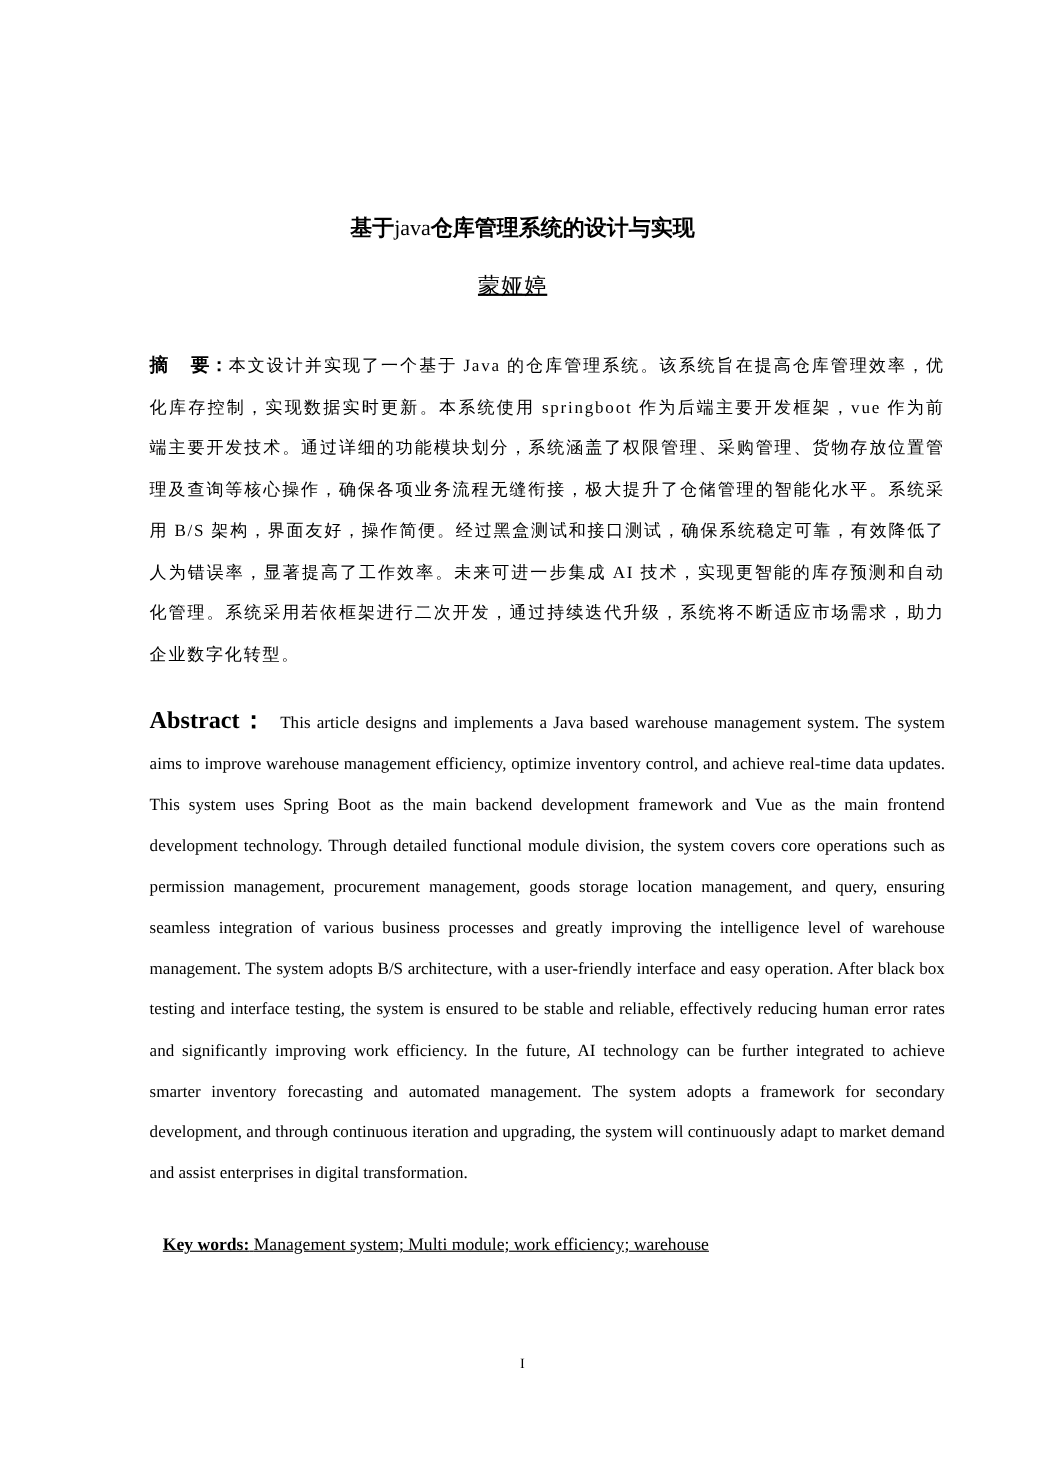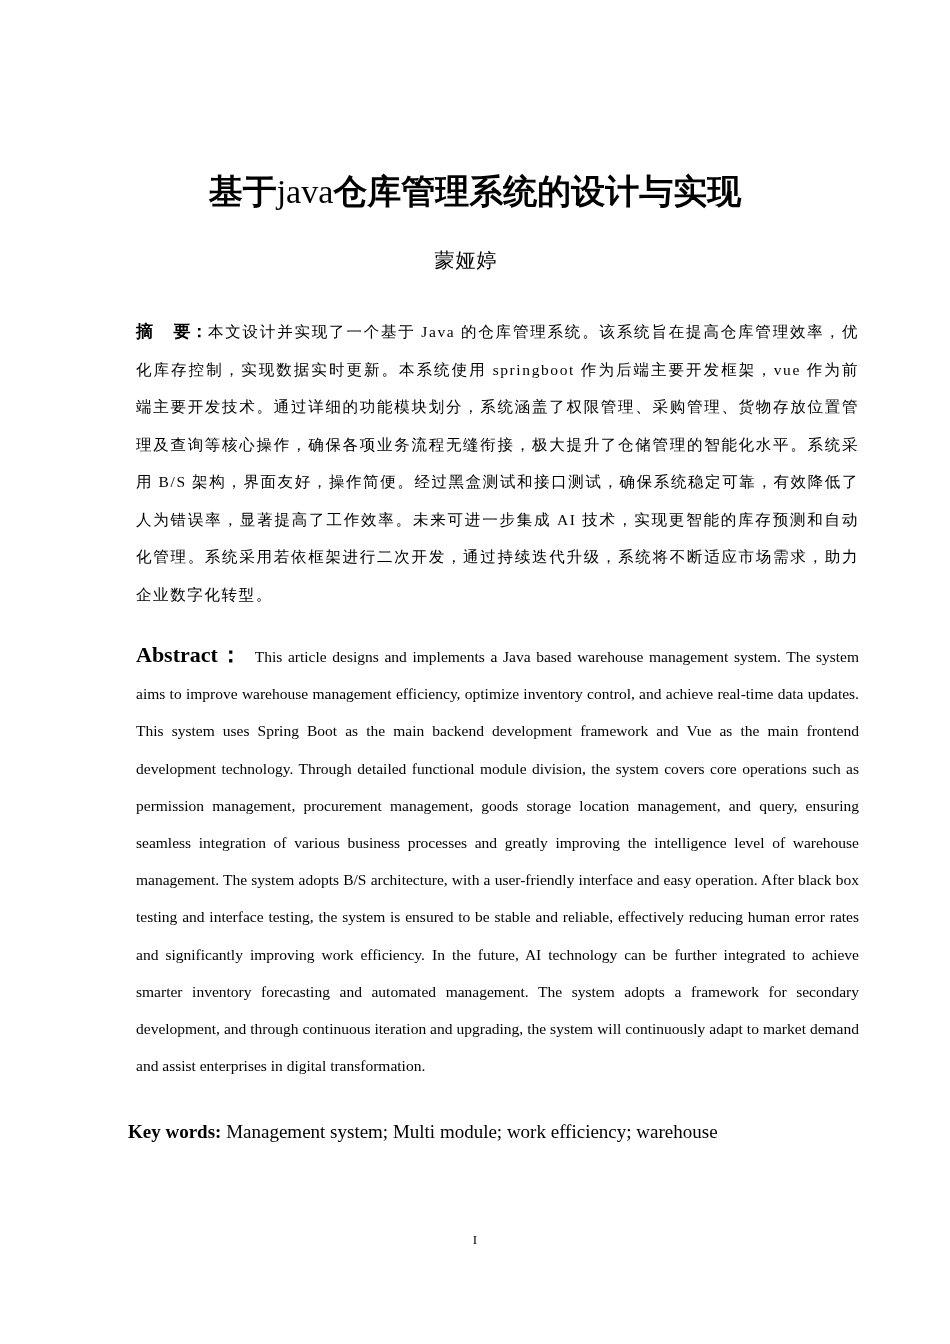--- a/index.html
+++ b/index.html
@@ -15,40 +15,41 @@
       color: #000;
       font-family: "Liberation Serif", "DejaVu Serif", serif;
     }
     .page {
       position: absolute;
       left: 0; top: 0;
       width: 950px; height: 1344px;
     }
     .title {
       position: absolute;
-      top: 172px;
+      top: 188px;
       left: 0; width: 950px;
       text-align: center;
-      font-size: 34px;
+      font-size: 20px;
       font-weight: bold;
       line-height: 40px;
       letter-spacing: 0px;
     }
     .title .latin {
       font-weight: normal;
       font-family: "Liberation Serif", serif;
     }
     .author {
       position: absolute;
       top: 246px;
       left: 0; width: 932px;
       text-align: center;
       font-size: 20px;
       line-height: 28px;
       letter-spacing: 1px;
+      text-decoration: underline;
     }
     .zh-abstract {
       position: absolute;
       left: 136px;
       top: 313px;
       width: 723px;
       font-size: 15.5px;
       line-height: 37.5px;
       text-align: justify;
       letter-spacing: 1.6px;
@@ -81,25 +82,26 @@
       font-size: 15.5px;
       line-height: 37.2px;
       text-align: justify;
     }
     .en-abstract .label-en {
       font-weight: bold;
       font-size: 22px;
     }
     .en-keywords {
       position: absolute;
-      left: 128px;
+      left: 148px;
       top: 1118px;
       width: 723px;
-      font-size: 19px;
+      font-size: 16px;
       line-height: 28px;
+      text-decoration: underline;
     }
     .en-keywords .label-en {
       font-weight: bold;
     }
     .page-number {
       position: absolute;
       top: 1231px;
       left: 0; width: 950px;
       text-align: center;
       font-size: 13px;

